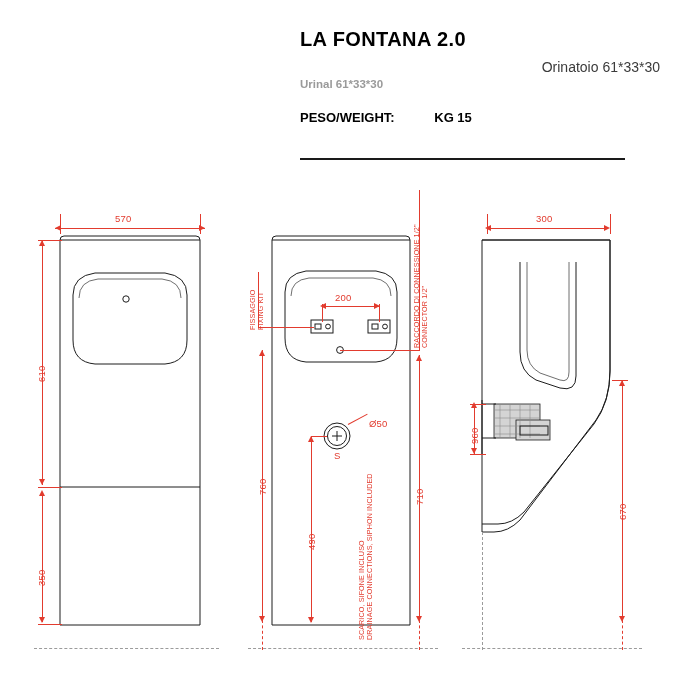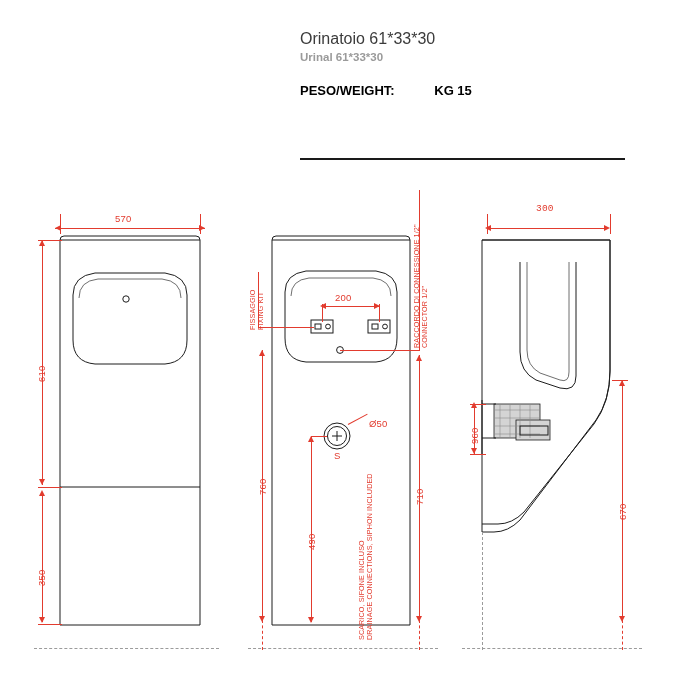--- a/index.html
+++ b/index.html
@@ -29,23 +29,24 @@
   }
   .title {
     font-size: 20px;
     font-weight: bold;
     letter-spacing: 0.4px;
     color: #000;
     margin: 0 0 8px 0;
     line-height: 1.1;
   }
   .subtitle-it {
-    font-size: 16px;
+    font-size: 14px;
     color: #3b3b3b;
     line-height: 1.35;
+    text-align: right;
   }
   .subtitle-en {
     font-size: 11.5px;
     color: #9a9a9a;
     line-height: 1.35;
     font-weight: bold;
   }
   .weight-row {
     margin-top: 18px;
     font-size: 13px;
@@ -116,20 +117,21 @@
   .fill-gray { fill: #d4d4d4; stroke: #1d1d1d; stroke-width: 0.8; }
   .fill-white{ fill: #ffffff; stroke: #1d1d1d; stroke-width: 1; }
   .hatch { fill: none; stroke: #8a8a8a; stroke-width: 0.6; }
 </style>
 </head>
 <body>
 
 <div class="stage">
 
   <div class="header">
+    <div class="title">LA FONTANA 2.0</div>
     <div class="subtitle-it">Orinatoio 61*33*30</div>
     <div class="subtitle-en">Urinal 61*33*30</div>
     <div class="weight-row">
       <span class="weight-label">PESO/WEIGHT:</span>
       <span class="weight-value">KG 15</span>
     </div>
   </div>
   <div class="rule"></div>
 
   <svg class="draw" width="700" height="700">
@@ -280,21 +282,21 @@
     <line class="stroke" x1="482" y1="400" x2="482" y2="455"></line>
     <line class="stroke" x1="482" y1="404" x2="496" y2="404"></line>
     <line class="stroke" x1="482" y1="438" x2="496" y2="438"></line>
   </svg>
 
   <div class="rln" style="left:487px; top:228px; width:118px; height:1px;"></div>
   <div class="arrow ar-l" style="left:485px; top:225px;"></div>
   <div class="arrow ar-r" style="left:604px; top:225px;"></div>
   <div class="rln" style="left:487px; top:214px; width:1px; height:20px;"></div>
   <div class="rln" style="left:610px; top:214px; width:1px; height:20px;"></div>
-  <div class="dim" style="left:536px; top:203px;font-family:Liberation Mono, monospace;">300</div>
+  <div class="dim" style="left:536px; top:213px;">300</div>
 
   <div class="rln" style="left:474px; top:404px; width:1px; height:50px;"></div>
   <div class="arrow ar-u" style="left:471px; top:402px;"></div>
   <div class="arrow ar-d" style="left:471px; top:448px;"></div>
   <div class="rln" style="left:470px; top:404px; width:16px; height:1px;"></div>
   <div class="rln" style="left:470px; top:454px; width:16px; height:1px;"></div>
   <div class="dim dim-v" style="left:469px; top:444px;">960</div>
 
   <div class="rln" style="left:622px; top:380px; width:1px; height:240px;"></div>
   <div class="arrow ar-u" style="left:619px; top:380px;"></div>

